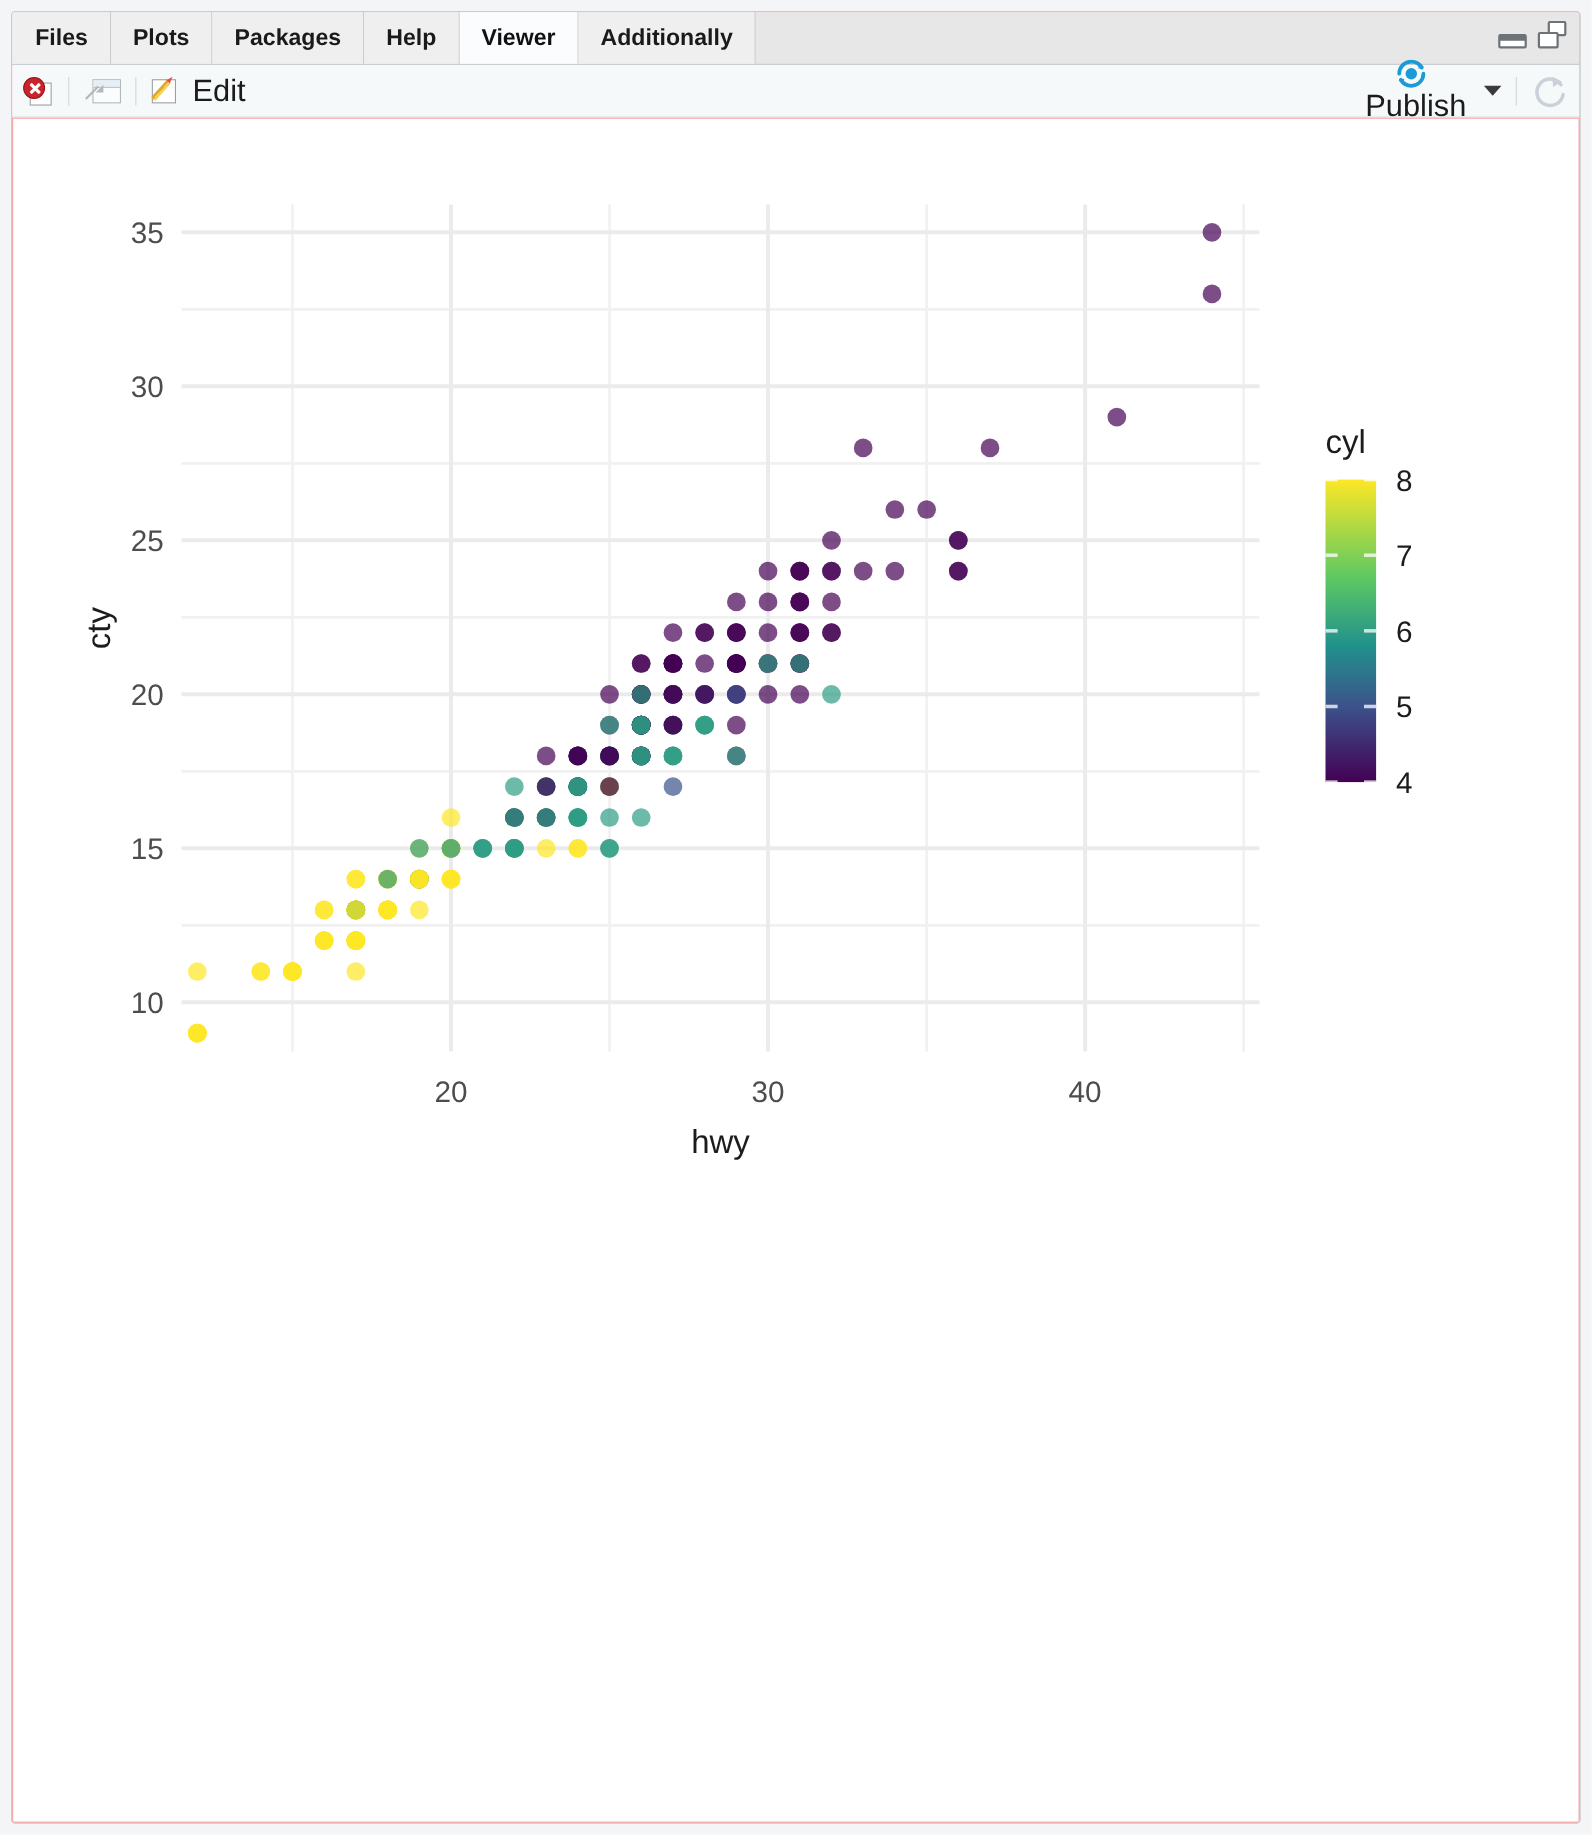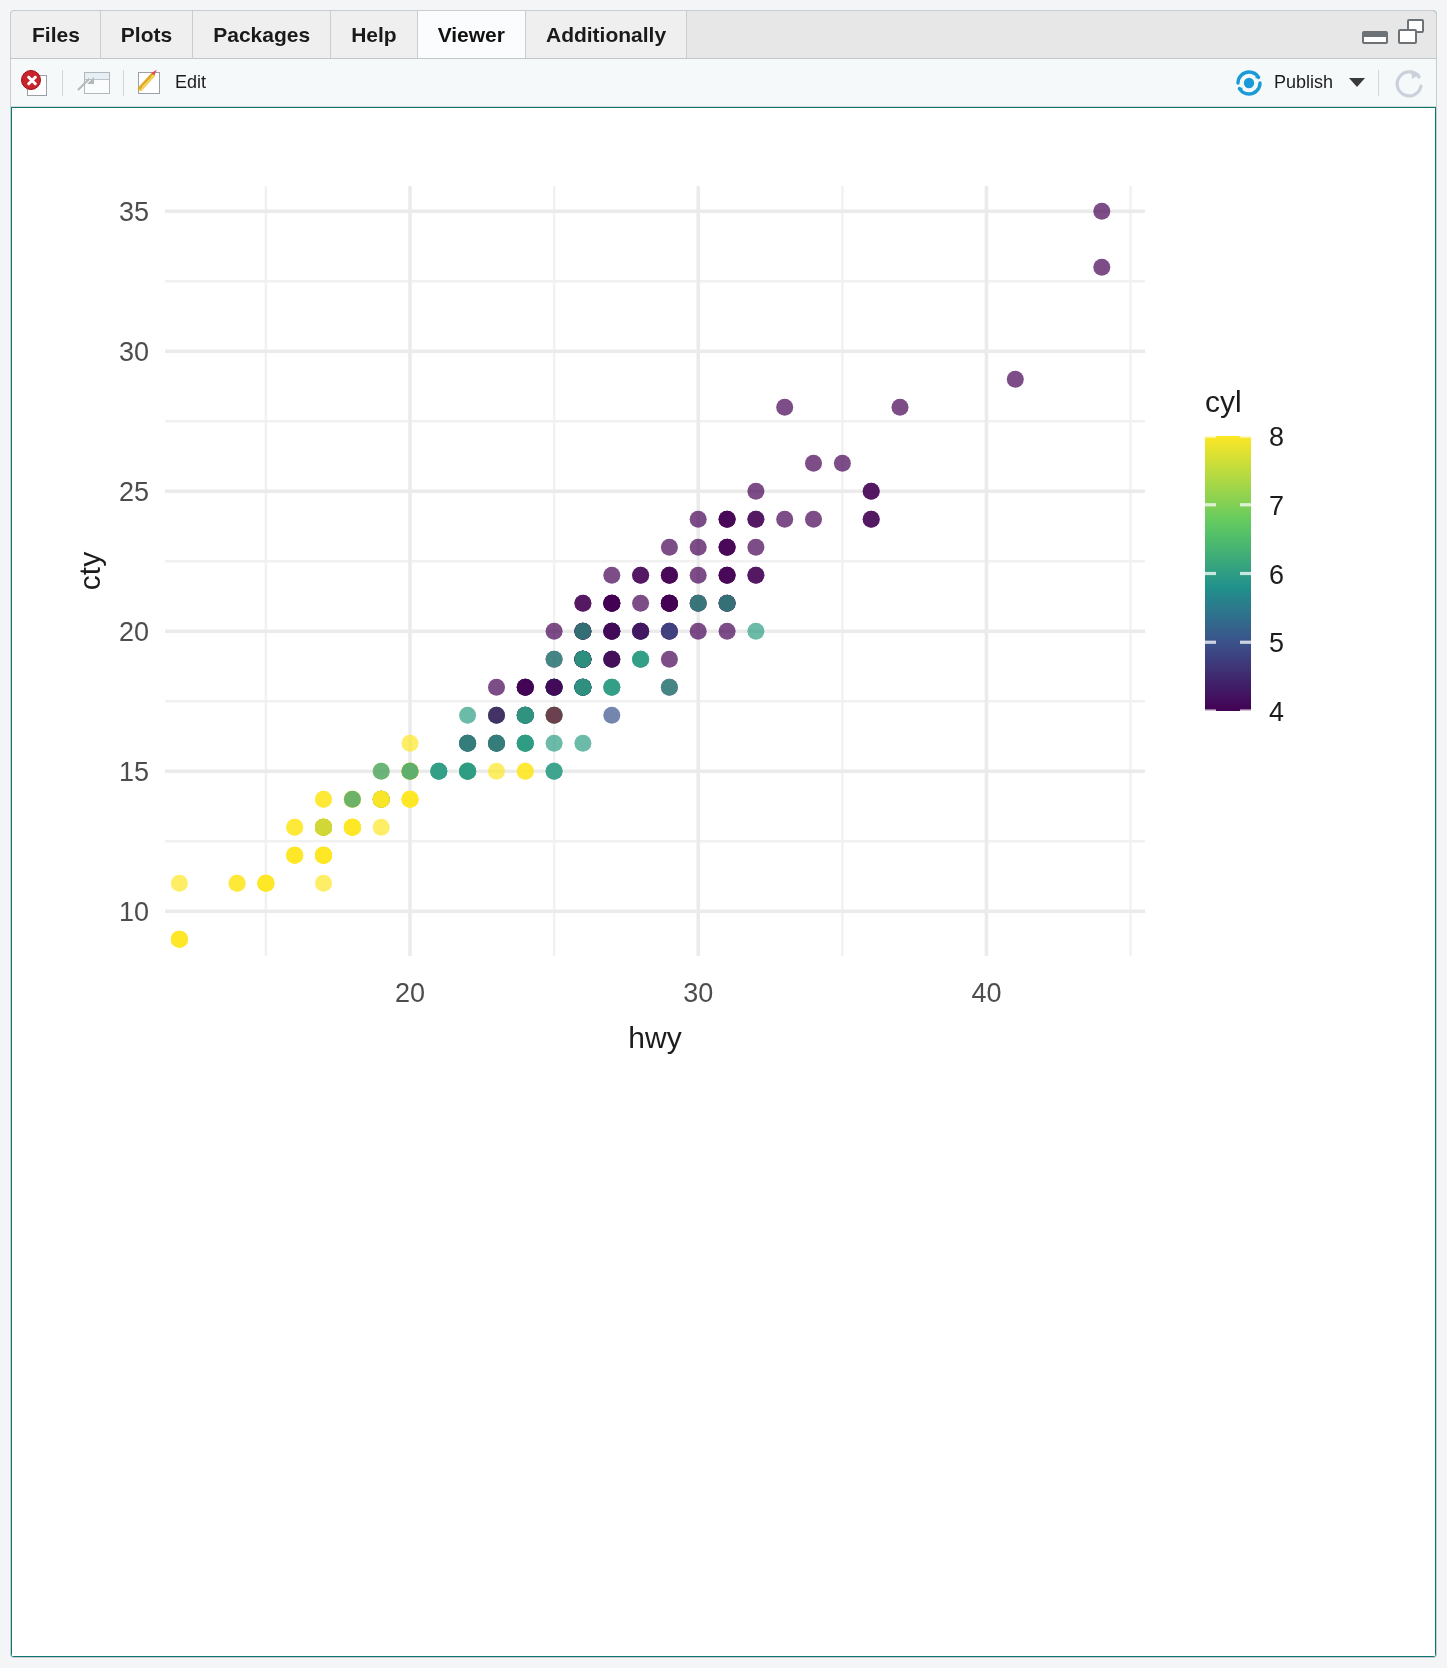--- a/index.html
+++ b/index.html
@@ -9,21 +9,21 @@
     background: #f4f5f7;
     font-family: "Liberation Sans", sans-serif;
     overflow: hidden;
   }
 
   
   #pane {
     position: absolute;
     left: 10px; top: 10px;
     width: 1427px; height: 1648px;
-    background: #0f766e;
+    background: #fca5a5;
     border: 1px solid #c9cdd2;
     border-radius: 4px;
     overflow: hidden;
   }
 
   #tabbar {
     position: relative;
     height: 48px;
     background: #e7e7e7;
     border-bottom: 1px solid #c2c6ca;
@@ -148,27 +148,27 @@
     transform: rotate(42deg);
     border-radius: 1px;
   }
   .ico-edit .pen:after {
     content:""; position:absolute; left:0; top:-5px;
     width:0;height:0;
     border-left:2.5px solid transparent;
     border-right:2.5px solid transparent;
     border-bottom:6px solid #e8465a;
   }
-  .tb-label { font-size: 18px; color: #1b1b1b; margin-left: 8px; }
+  .tb-label { font-size: 28px; color: #1b1b1b; margin-left: 8px; }
 
   #tb-right {
     position: absolute; right: 10px; top: 0;
     height: 100%; display: flex; align-items: center;
   }
-  .publish-btn { display: flex; align-items: center; cursor: pointer; }
+  .publish-btn { display: flex; align-items: center; cursor: pointer; flex-direction: column; }
   .ico-publish { width: 34px; height: 26px; position: relative; }
   .publish-caret {
     width: 0; height: 0; margin-left: 16px;
     border-left: 8px solid transparent;
     border-right: 8px solid transparent;
     border-top: 9px solid #3a3a3a;
     cursor: pointer;
   }
   .ico-refresh { width: 34px; height: 34px; opacity: .42; cursor: pointer; }
 

